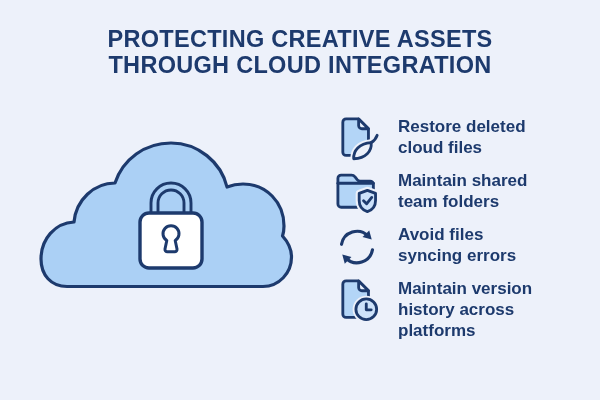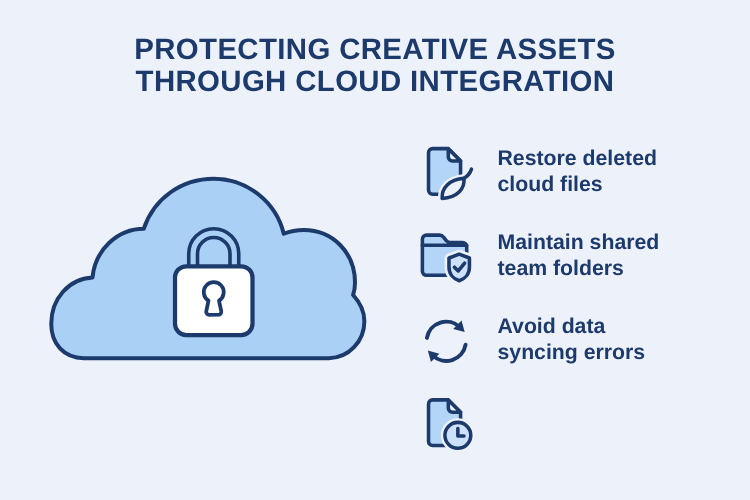--- a/index.html
+++ b/index.html
@@ -23,21 +23,21 @@
     letter-spacing:.3px;
     color:var(--navy);
     white-space:pre-line;
   }
 
   .cloud-wrap{position:absolute;left:37px;top:139px;width:262px;height:152px;}
 
   .features{
     position:absolute;left:330px;top:114px;
     list-style:none;
-    display:flex;flex-direction:column;gap:19px;
+    display:flex;flex-direction:column;gap:6px;
   }
   .feature-row{display:flex;align-items:flex-start;}
   .feature-icon{
     width:54px;height:48px;flex:0 0 54px;
     display:flex;align-items:center;justify-content:center;
   }
   .feature-label{
     margin-left:14px;padding-top:2px;
     font-size:17px;line-height:21px;font-weight:700;
     color:var(--navy);
@@ -109,30 +109,33 @@
 
     <li class="feature-row">
       <span class="feature-icon">
         <svg width="46" height="46" viewBox="0 0 44 44">
           <path class="no-fill" style="stroke:var(--navy);stroke-width:3;stroke-linecap:round;" d="M 7.2 20.4 A 15 15 0 0 1 32.6 12.4"></path>
           <path class="fill-navy" d="M 36.1 15.9 L 27.3 13.5 L 33.7 7.1 Z"></path>
           <path class="no-fill" style="stroke:var(--navy);stroke-width:3;stroke-linecap:round;" d="M 36.8 25.6 A 15 15 0 0 1 11.4 33.6"></path>
           <path class="fill-navy" d="M 7.9 30.1 L 10.3 38.9 L 16.7 32.5 Z"></path>
         </svg>
       </span>
-      <span class="feature-label">Avoid data
+      <span class="feature-label">Avoid files
 syncing errors</span>
     </li>
 
     <li class="feature-row">
       <span class="feature-icon">
         <svg width="48" height="48" viewBox="0 0 44 44">
           <path class="fill-main stroke-navy" d="M 12 4.5 H 23.5 L 32.5 13.5 V 35 A 3 3 0 0 1 29.5 38 H 12 A 3 3 0 0 1 9 35 V 7.5 A 3 3 0 0 1 12 4.5 Z"></path>
           <path class="fill-fold stroke-navy" d="M 23.5 4.5 V 10.5 A 3 3 0 0 0 26.5 13.5 H 32.5 Z"></path>
           <circle class="no-fill stroke-bg" style="stroke-width:6;" cx="30.5" cy="30.5" r="9.5"></circle>
           <circle class="fill-light stroke-navy" cx="30.5" cy="30.5" r="9.5"></circle>
           <path class="no-fill stroke-navy" d="M 30.5 25.5 V 31 H 35"></path>
         </svg>
       </span>
+      <span class="feature-label">Maintain version
+history across
+platforms</span>
     </li>
 
   </ul>
 </div>
 
 </body></html>

